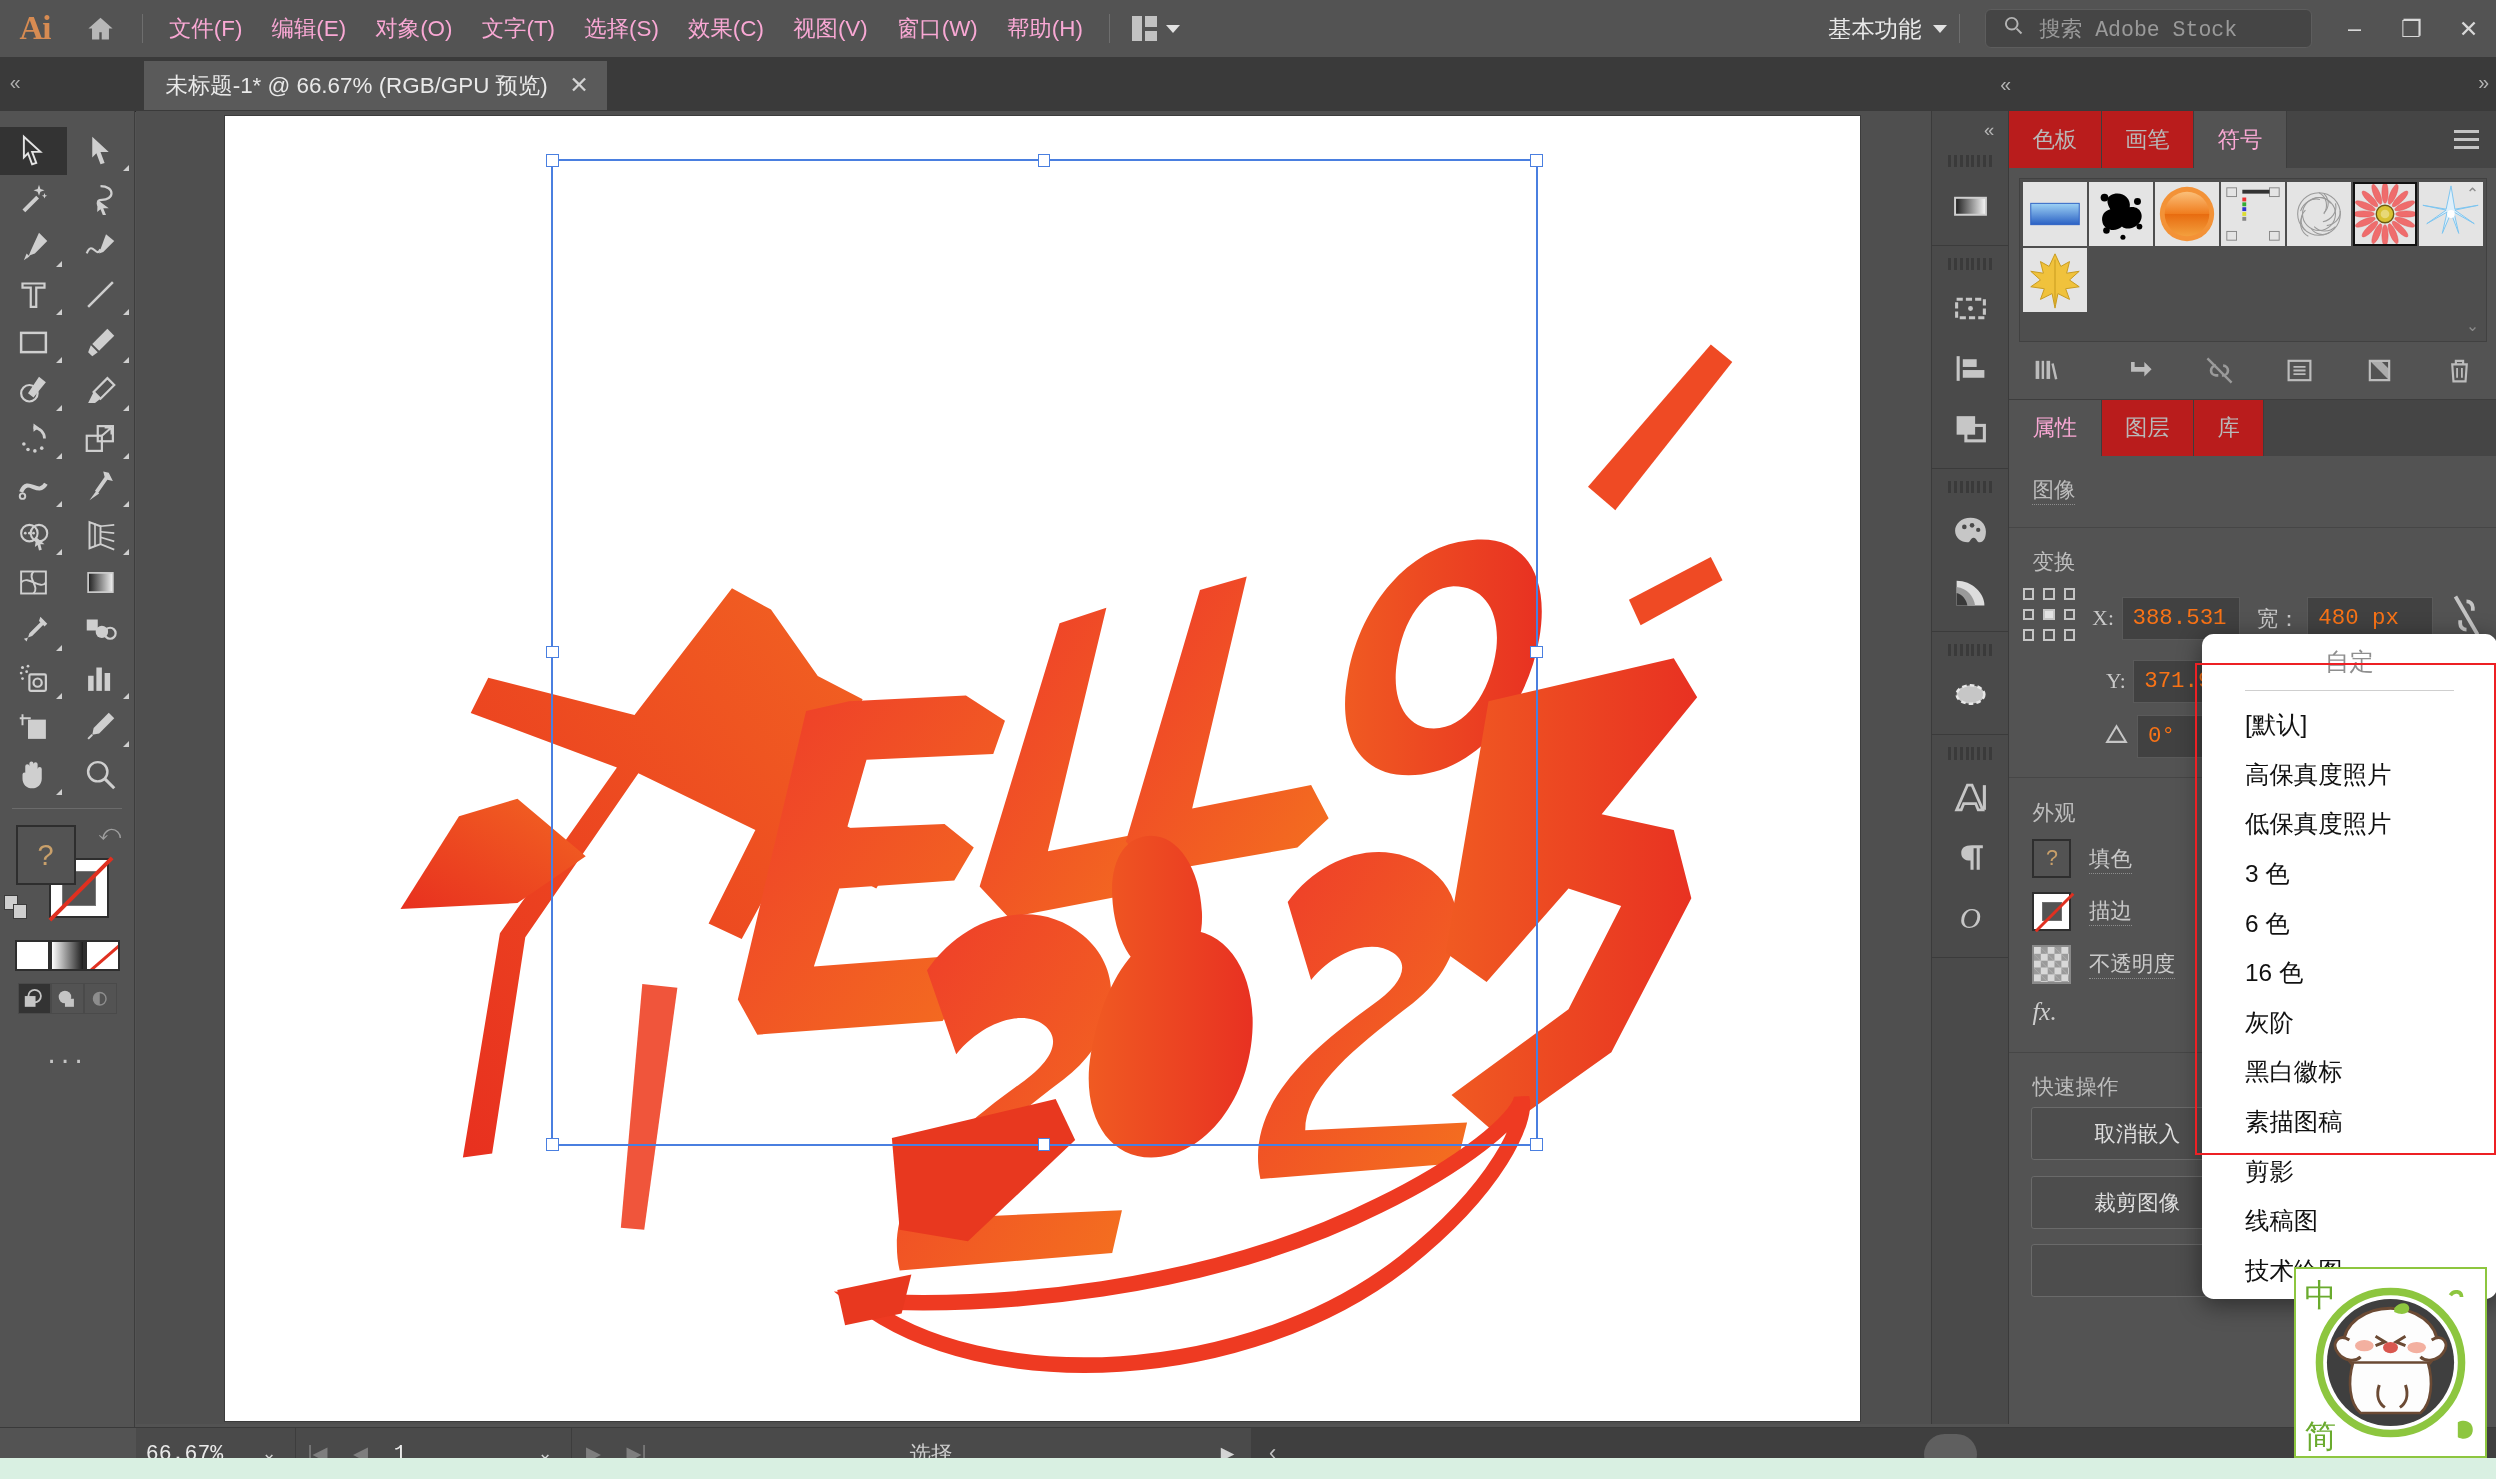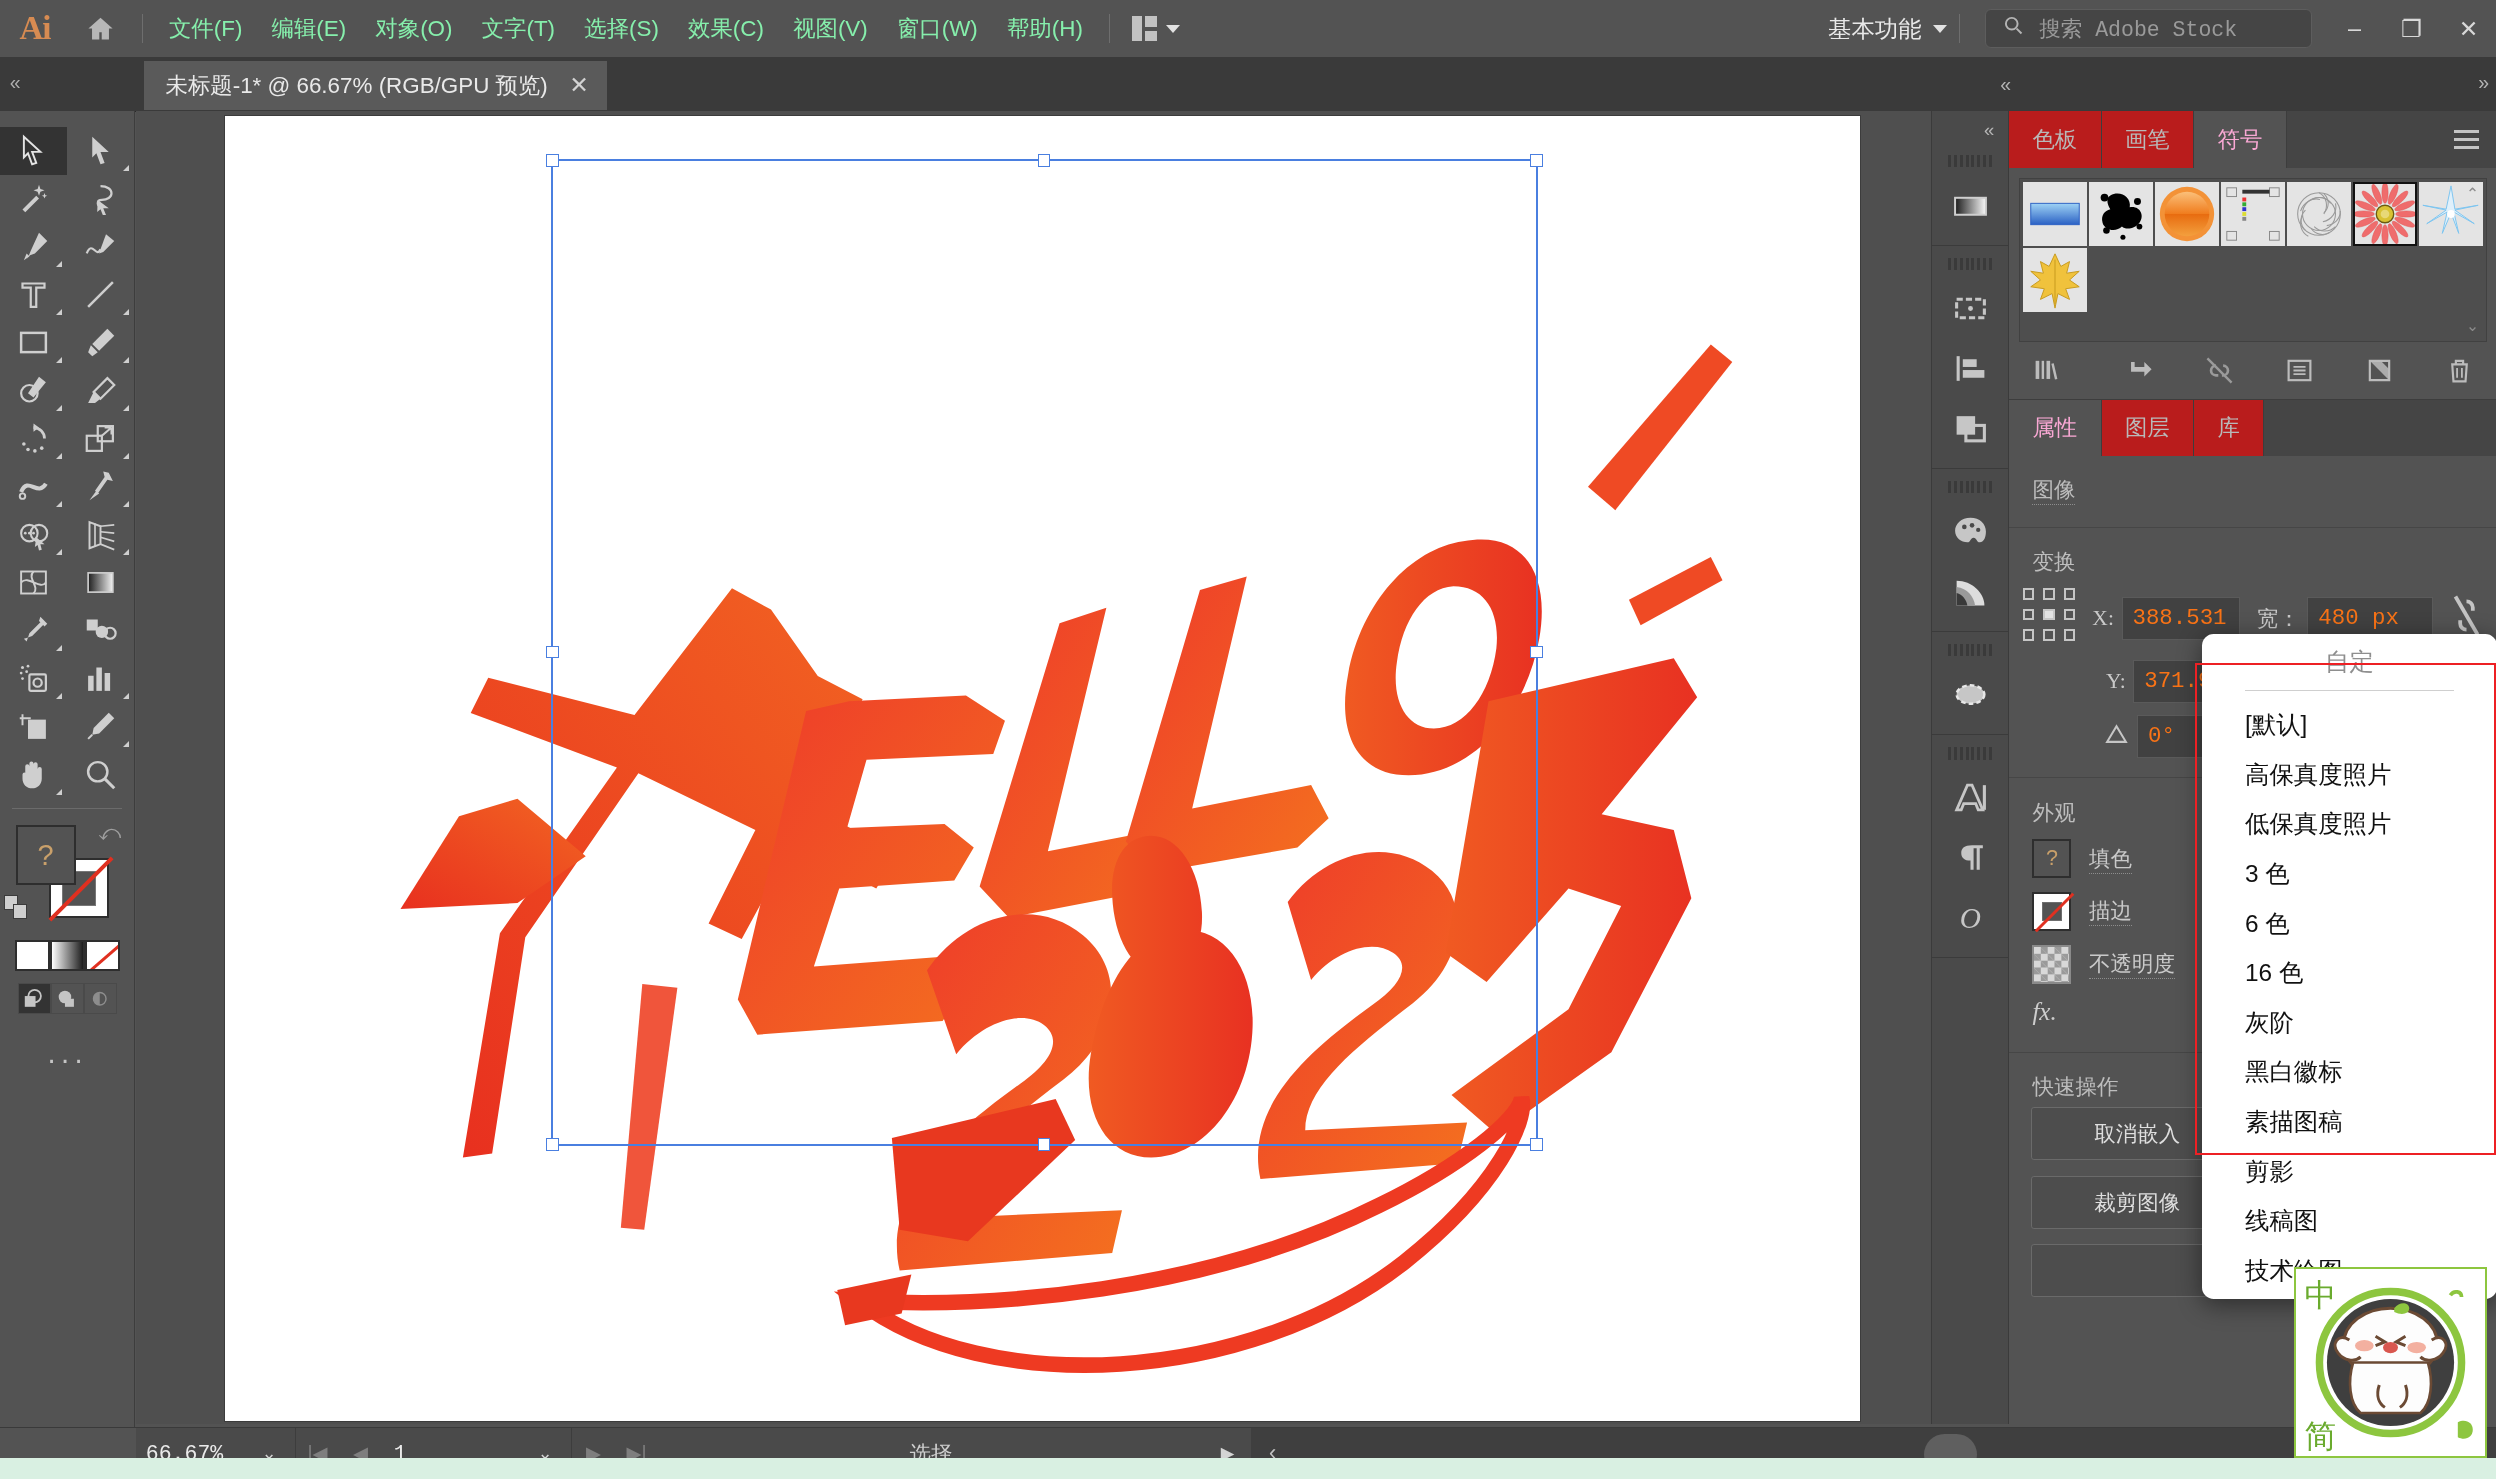--- a/index.html
+++ b/index.html
@@ -21,21 +21,21 @@
   .ai-logo {
     width:70px; height:57px; display:flex; align-items:center; justify-content:center;
     color:#d78b52; font-size:33px; font-weight:bold; font-family:"Liberation Serif", serif;
     letter-spacing:-1px;
   }
   .home-btn { width:60px; height:57px; display:flex; align-items:center; justify-content:center; }
   .home-btn svg { width:29px; height:29px; fill:#b7b7b7; }
   .mb-sep { width:1px; height:29px; background:#6e6e6e; margin:0 11.7px; }
   .menu-items { display:flex; align-items:center; height:57px; }
   .menu-item {
-    padding:0 14.6px; height:57px; line-height:57px; color:#86efac;
+    padding:0 14.6px; height:57px; line-height:57px; color:#f9a8d4;
     font-size:22.4px; white-space:nowrap; cursor:default;
   }
   .arrange-icon { display:flex; align-items:center; gap:9.8px; padding:0 9.8px; }
   .arrange-glyph { position:relative; width:25px; height:25px; }
   .arrange-glyph i { position:absolute; background:#c2c2c2; display:block; }
   .arrange-glyph i.l { left:0; top:0; width:10.7px; height:25px; }
   .arrange-glyph i.tr { left:13.7px; top:0; width:11.7px; height:10.7px; }
   .arrange-glyph i.br { left:13.7px; top:14.6px; width:11.7px; height:10.7px; }
   .chev { width:0;height:0;border-left:7.8px solid transparent;border-right:7.8px solid transparent;border-top:8.8px solid #e2e2e2; }
   .mb-right { margin-left:auto; display:flex; align-items:center; height:57px; }

